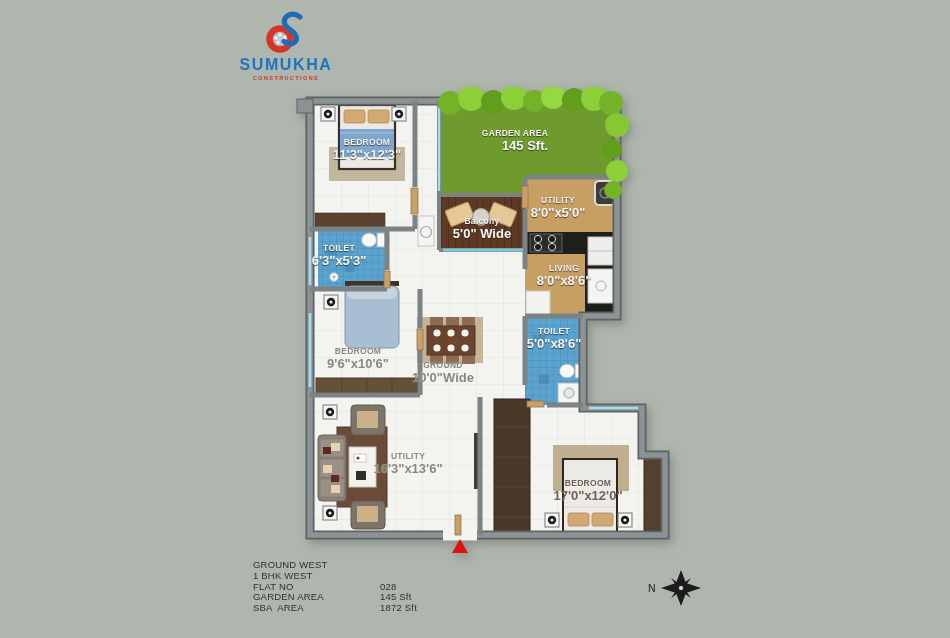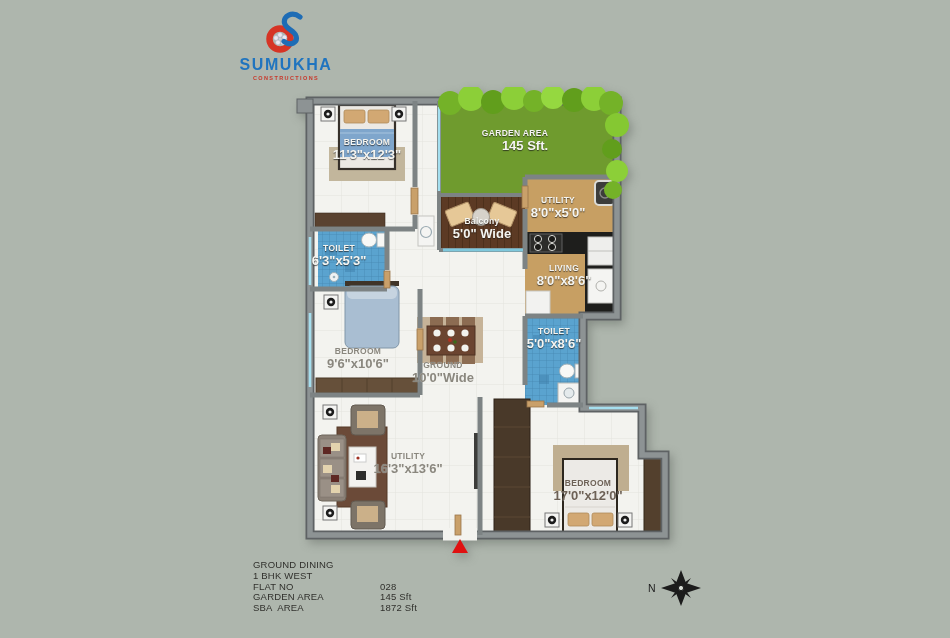--- a/index.html
+++ b/index.html
@@ -332,21 +332,21 @@
       <div class="rl-dims">16'3"x13'6"</div>
     </div>
     <div class="room-label tan" style="left:301px;top:404px">
       <div class="rl-name">BEDROOM</div>
       <div class="rl-dims">17'0"x12'0"</div>
     </div>
   </div>
 
   <div class="info">
     <div class="info-row">
-      <span class="info-label">GROUND DINING</span>
+      <span class="info-label">GROUND WEST</span>
       <span class="info-value"></span>
     </div>
     <div class="info-row">
       <span class="info-label">1 BHK WEST</span>
       <span class="info-value"></span>
     </div>
     <div class="info-row">
       <span class="info-label">FLAT NO</span>
       <span class="info-value">028</span>
     </div>

